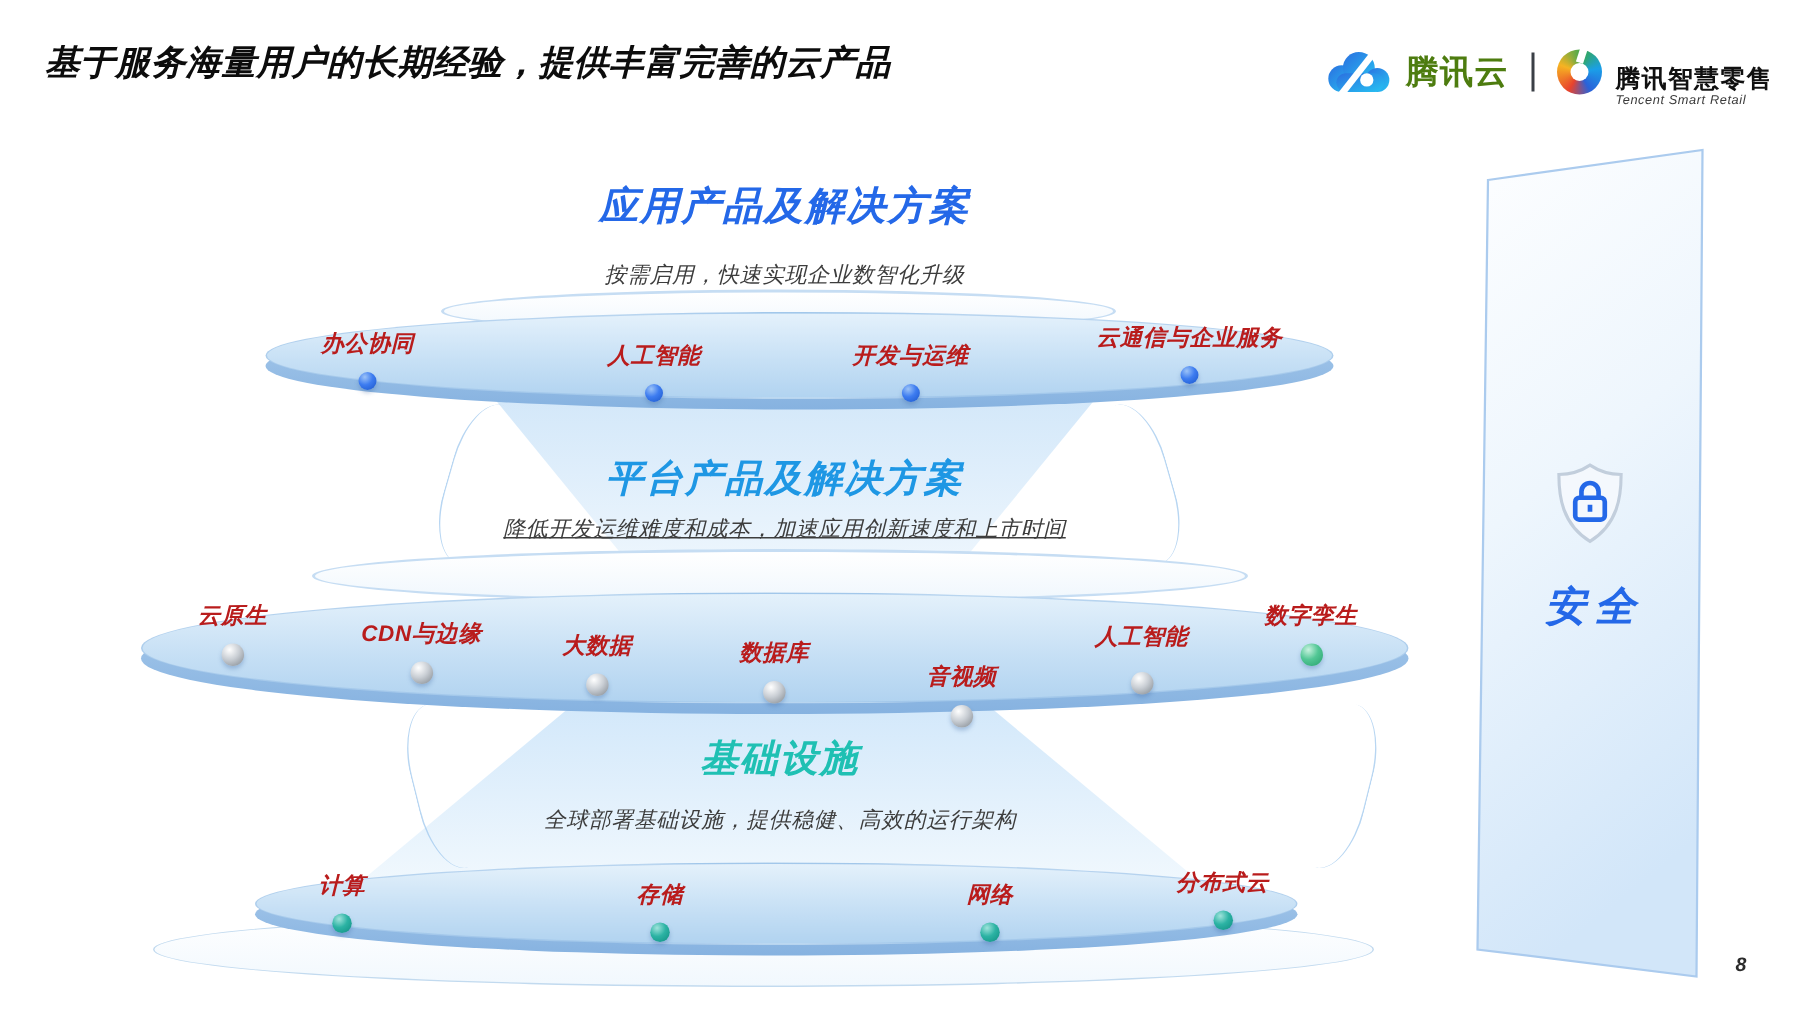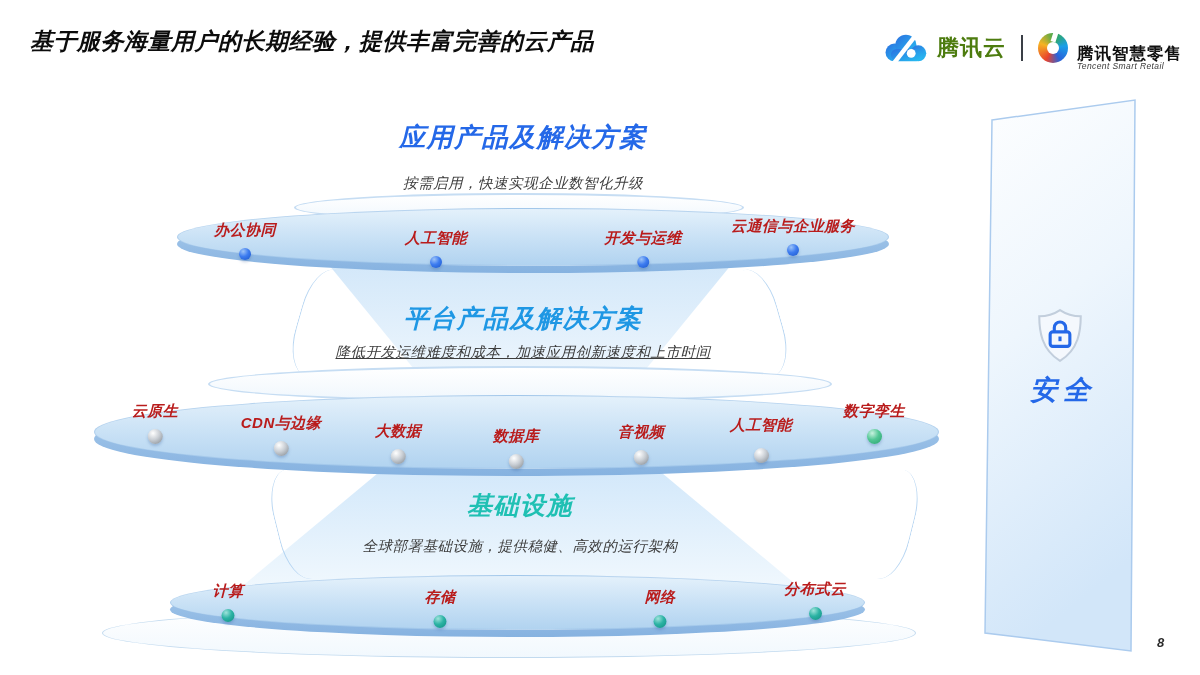--- a/index.html
+++ b/index.html
@@ -103,32 +103,32 @@
     font-size:15px;font-weight:bold;font-style:italic;color:#b91c1c;
     white-space:nowrap;letter-spacing:.5px;line-height:1;
   }
   .item-dot{border-radius:50%;box-shadow:0 2px 3px rgba(70,110,165,.35);}
   .dot-blue{width:12px;height:12px;background:radial-gradient(circle at 35% 28%,#9cc3f7 0%,#3d7cf0 45%,#1a55c9 100%);}
   .dot-silver{width:15px;height:15px;background:radial-gradient(circle at 35% 28%,#ffffff 0%,#c9ced4 45%,#7e858c 100%);}
   .dot-green{width:15px;height:15px;background:radial-gradient(circle at 35% 28%,#c8f2df 0%,#52c795 45%,#27a06c 100%);}
   .dot-teal{width:13px;height:13px;background:radial-gradient(circle at 35% 28%,#9fe3db 0%,#2cb3a4 45%,#0e8d80 100%);}
   
   .l0-i0{left:245px;top:222px;} .l0-i1{left:436px;top:230px;}
-  .l0-i2{left:643px;top:230px;} .l0-i3{left:793px;top:218px;}
+  .l0-i2{left:607px;top:230px;} .l0-i3{left:793px;top:218px;}
   .l1-i0{left:155px;top:403px;} .l1-i1{left:281px;top:415px;}
   .l1-i2{left:398px;top:423px;} .l1-i3{left:516px;top:428px;}
-  .l1-i4{left:641px;top:424px;text-align:center;} .l1-i5{left:761px;top:417px;gap:16px;}
+  .l1-i4{left:641px;top:444px;text-align:center;} .l1-i5{left:761px;top:417px;gap:16px;}
   .l1-i6{left:874px;top:403px;}
   .l2-i0{left:228px;top:583px;} .l2-i1{left:440px;top:589px;text-align:right;}
   .l2-i2{left:660px;top:589px;} .l2-i3{left:815px;top:581px;}
   
   .panel-svg{position:absolute;left:975px;top:95px;z-index:4;}
   .panel-content{
     position:absolute;left:985px;top:308px;width:150px;z-index:5;
-    display:flex;flex-direction:column;align-items:center;gap:8px;
+    display:flex;flex-direction:column;align-items:center;gap:22px;
   }
   .security-label{
     font-size:27px;font-weight:bold;font-style:italic;
     color:#2468e8;letter-spacing:6px;text-indent:6px;
   }
   .page-number{
     position:absolute;left:1157px;top:635px;z-index:6;
     font-size:13px;font-weight:bold;font-style:italic;color:#2b2b2b;
   }
 </style>

